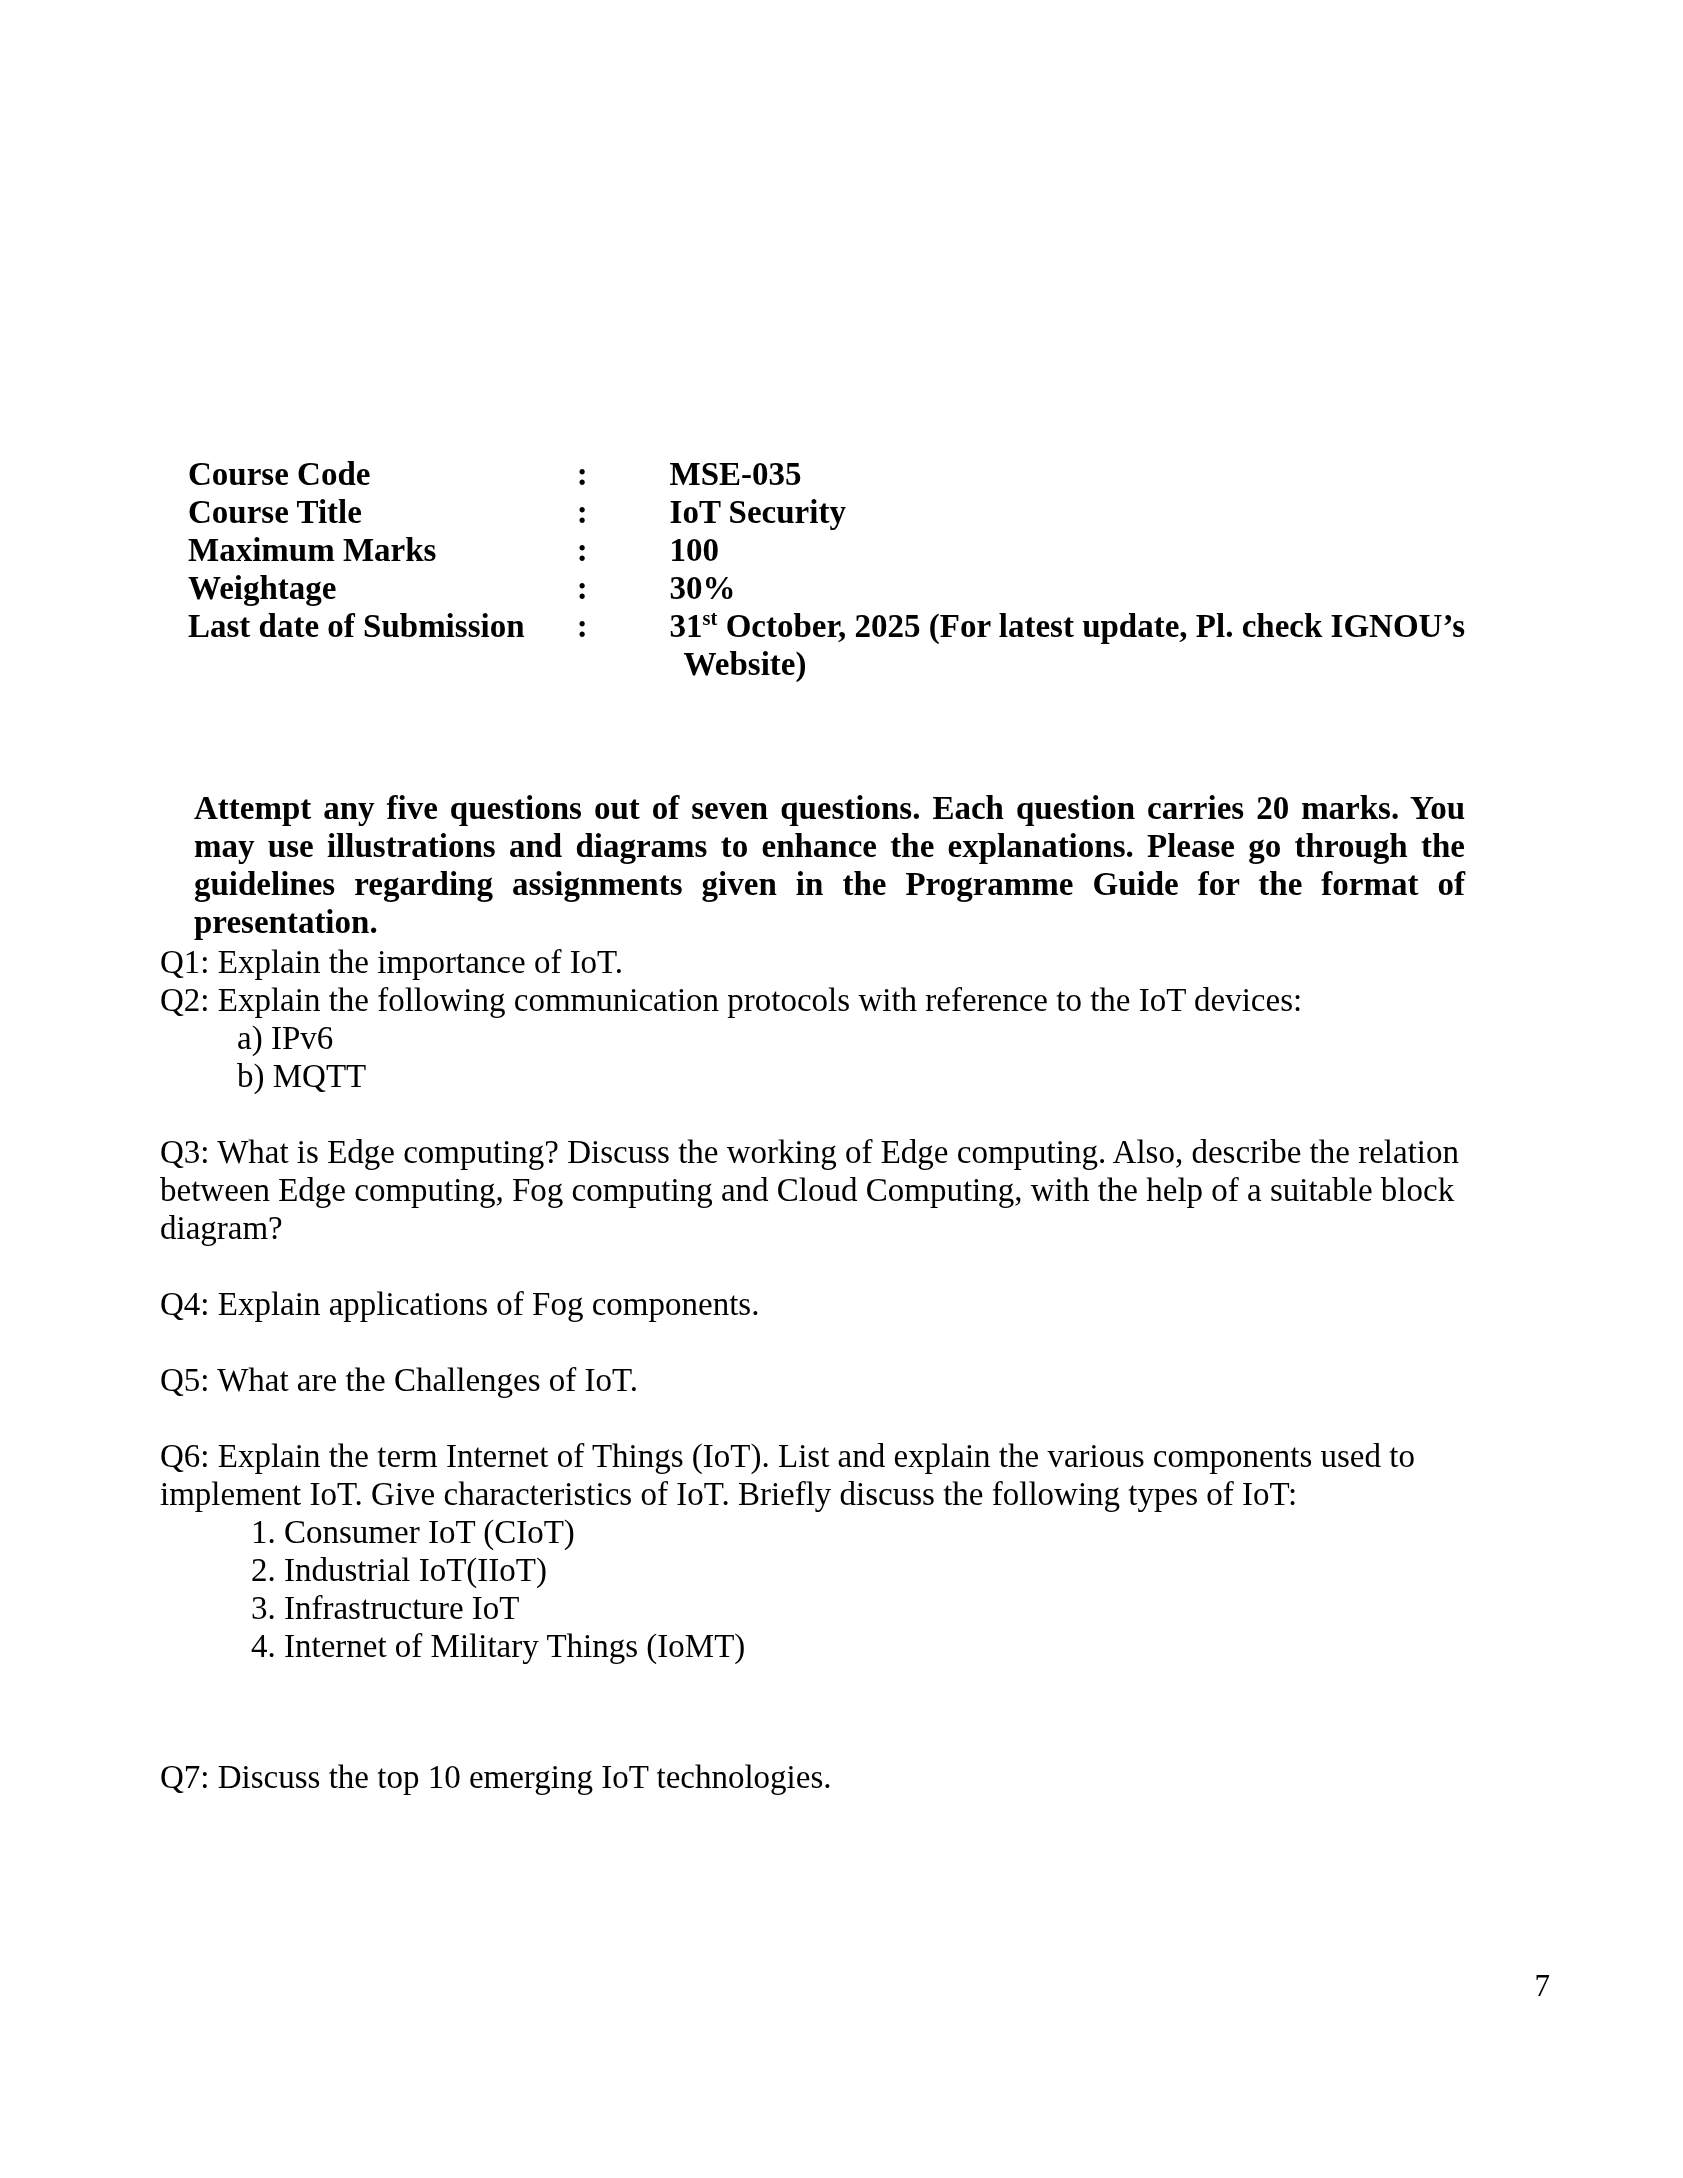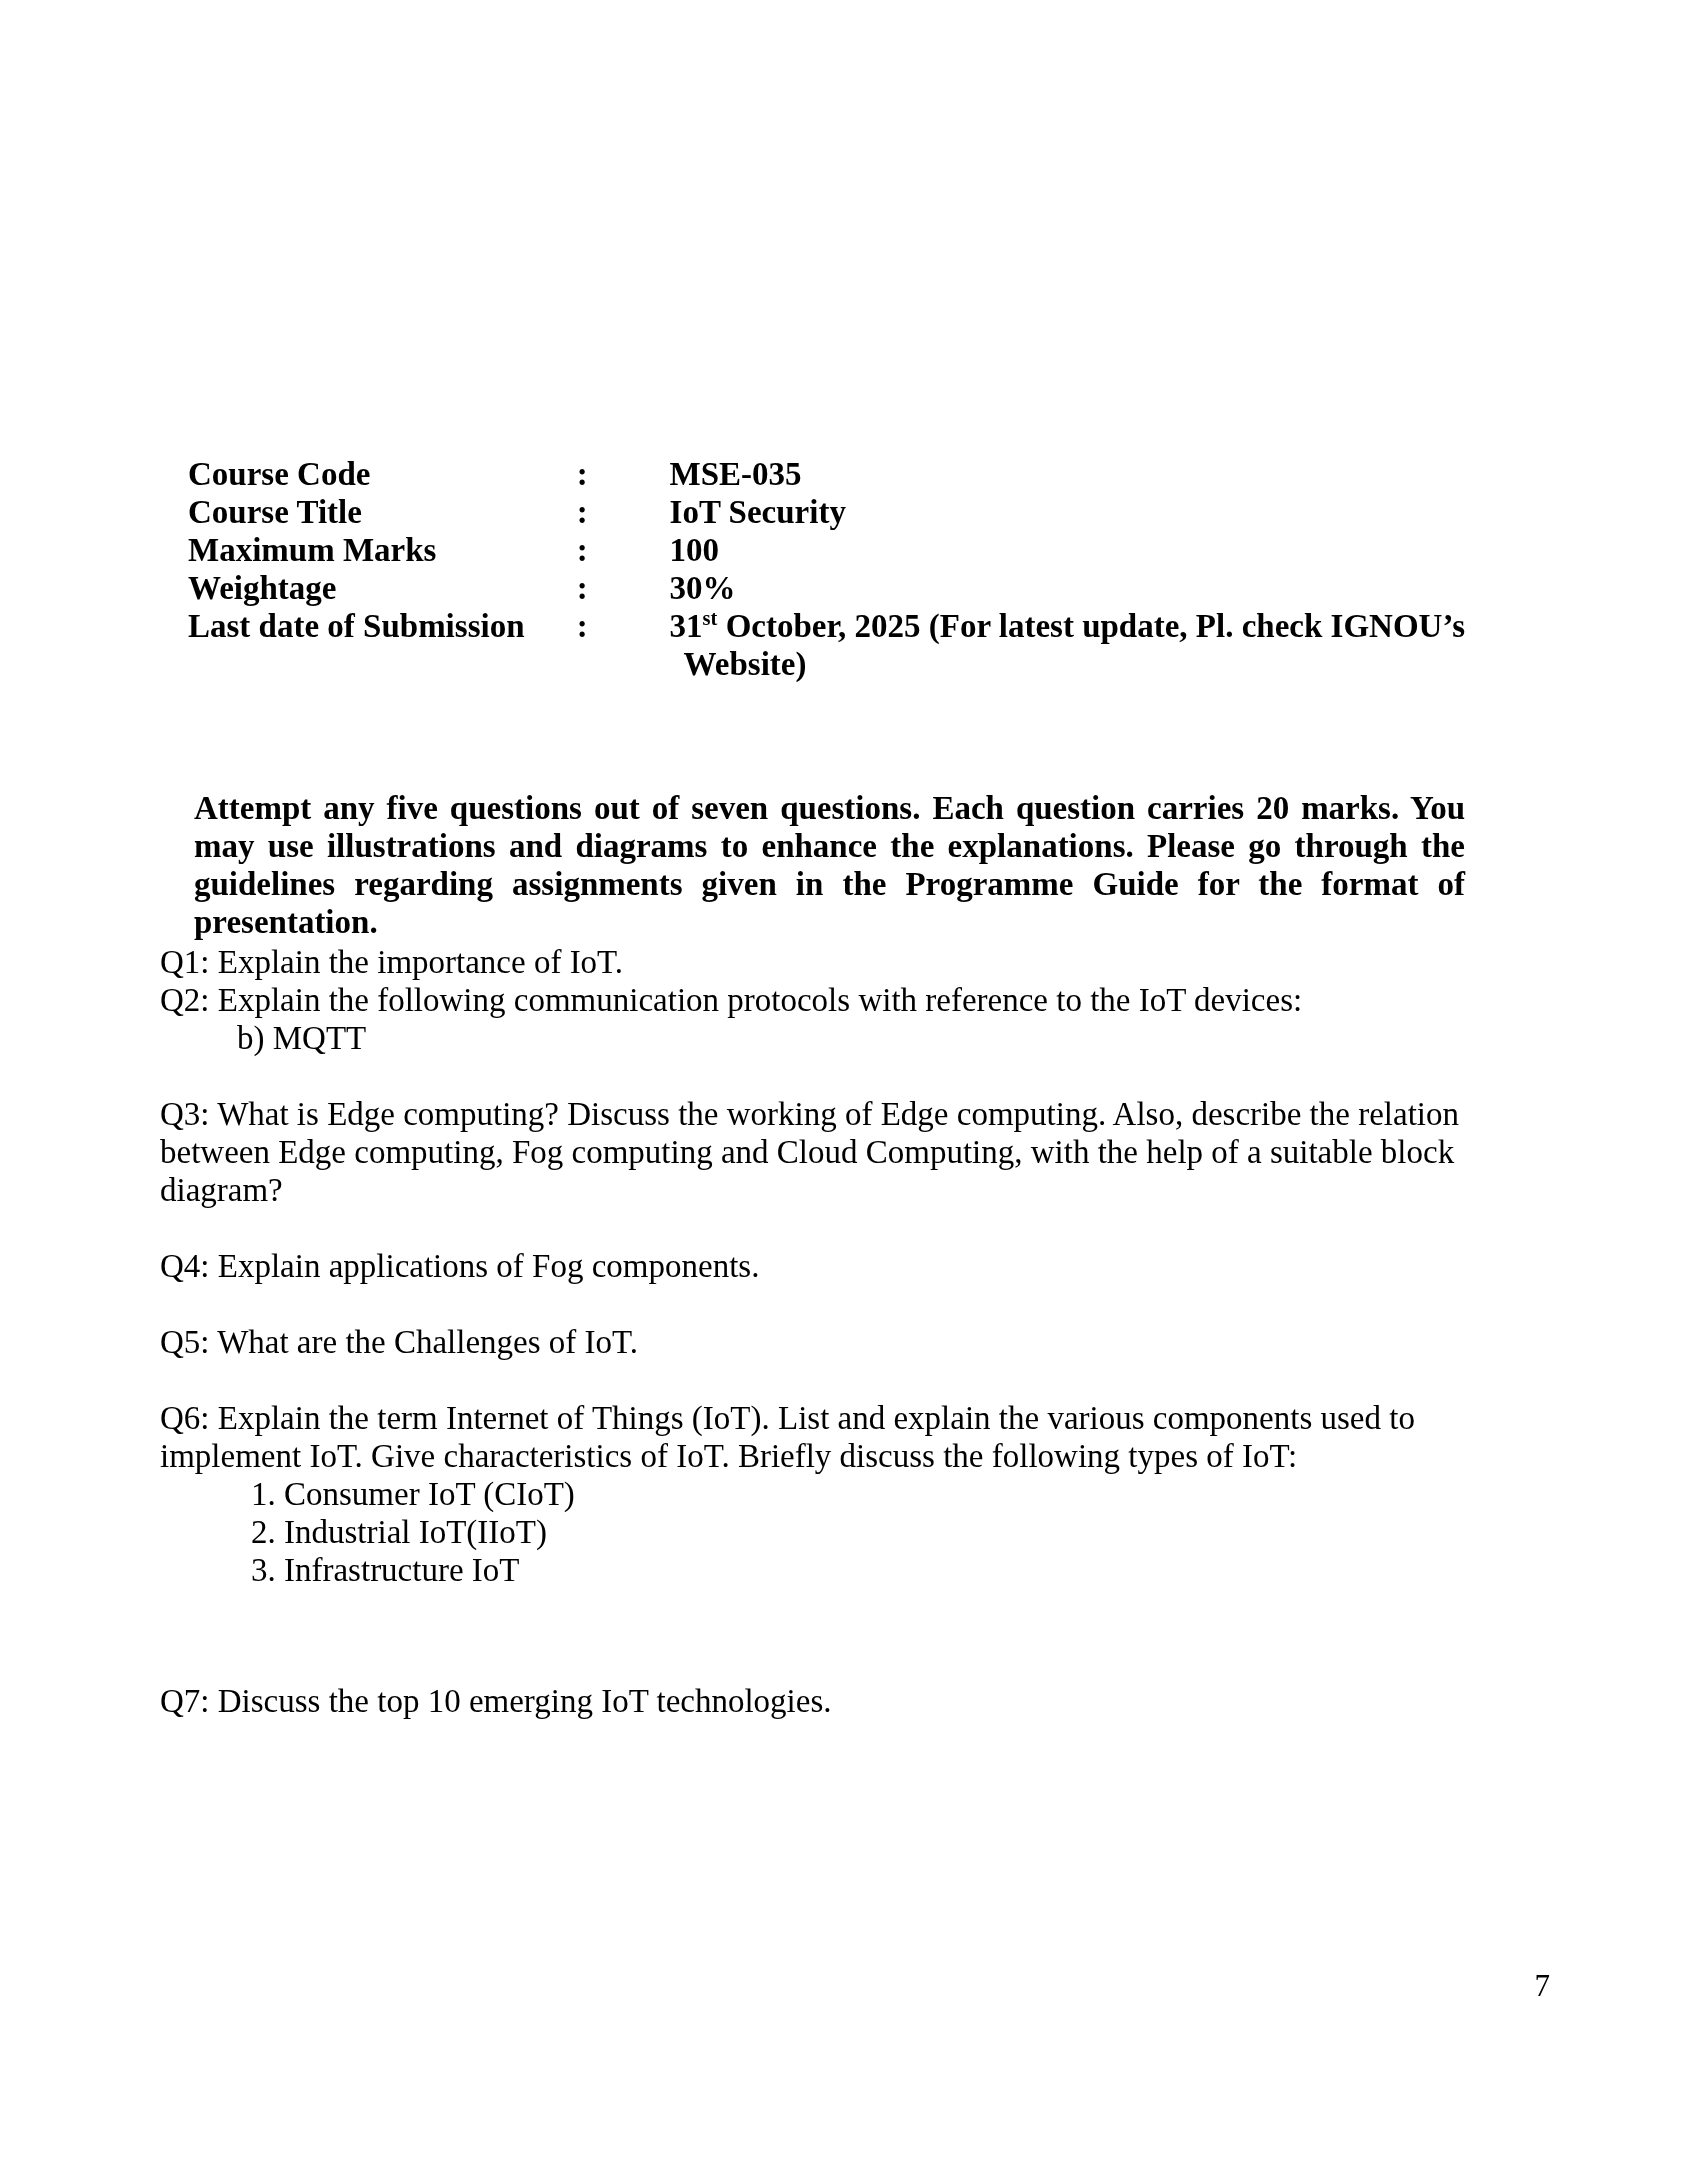--- a/index.html
+++ b/index.html
@@ -152,20 +152,21 @@
 
   <div class="questions">
 
     <div class="q-block">
       <div class="q-line">Q1: Explain the importance of IoT.</div>
     </div>
 
     <div class="q-block">
       <div class="q-line">Q2: Explain the following communication protocols with reference to the IoT devices:</div>
       <ul class="sub-list">
+        <li>a) IPv6</li>
         <li>b) MQTT</li>
       </ul>
     </div>
 
     <div class="q-gap"></div>
 
     <div class="q-block">
       <div class="q-line">Q3: What is Edge computing? Discuss the working of Edge computing. Also, describe the relation between Edge computing, Fog computing and Cloud Computing, with the help of a suitable block diagram?</div>
     </div>
 
@@ -182,20 +183,21 @@
     </div>
 
     <div class="q-gap"></div>
 
     <div class="q-block">
       <div class="q-line">Q6: Explain the term Internet of Things (IoT). List and explain the various components used to implement IoT. Give characteristics of IoT. Briefly discuss the following types of IoT:</div>
       <ul class="sub-list num-list">
         <li>1. Consumer IoT (CIoT)</li>
         <li>2. Industrial IoT(IIoT)</li>
         <li>3. Infrastructure IoT</li>
+        <li>4. Internet of Military Things (IoMT)</li>
       </ul>
     </div>
 
     <div class="q-gap-big"></div>
     <div class="q-gap"></div>
 
     <div class="q-block">
       <div class="q-line">Q7: Discuss the top 10 emerging IoT technologies.</div>
     </div>
 

